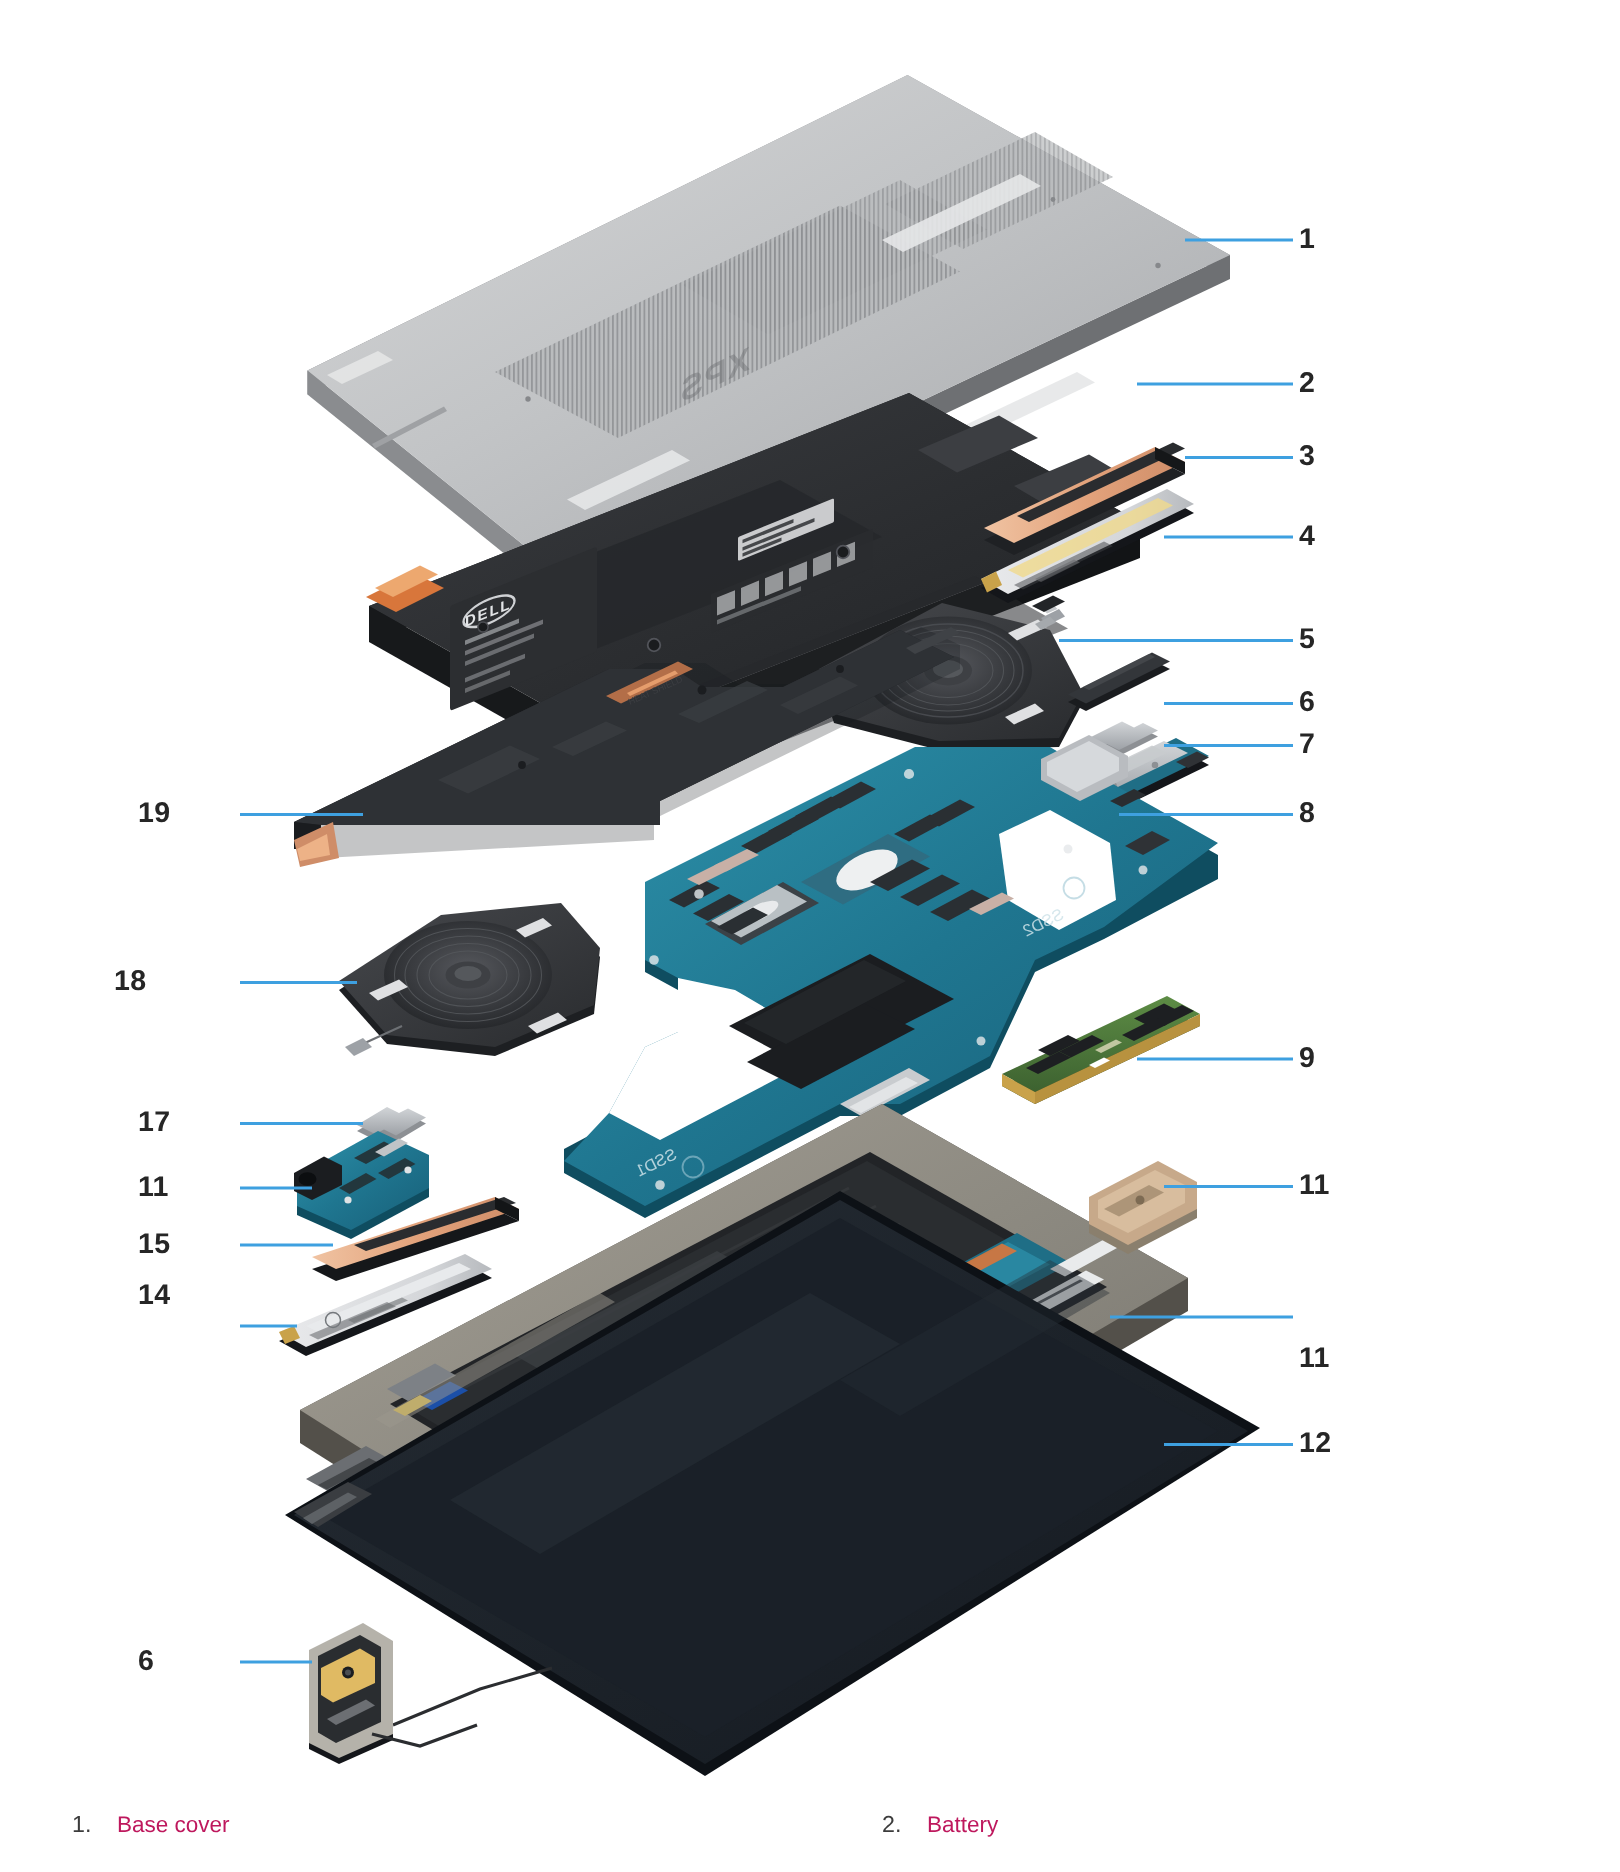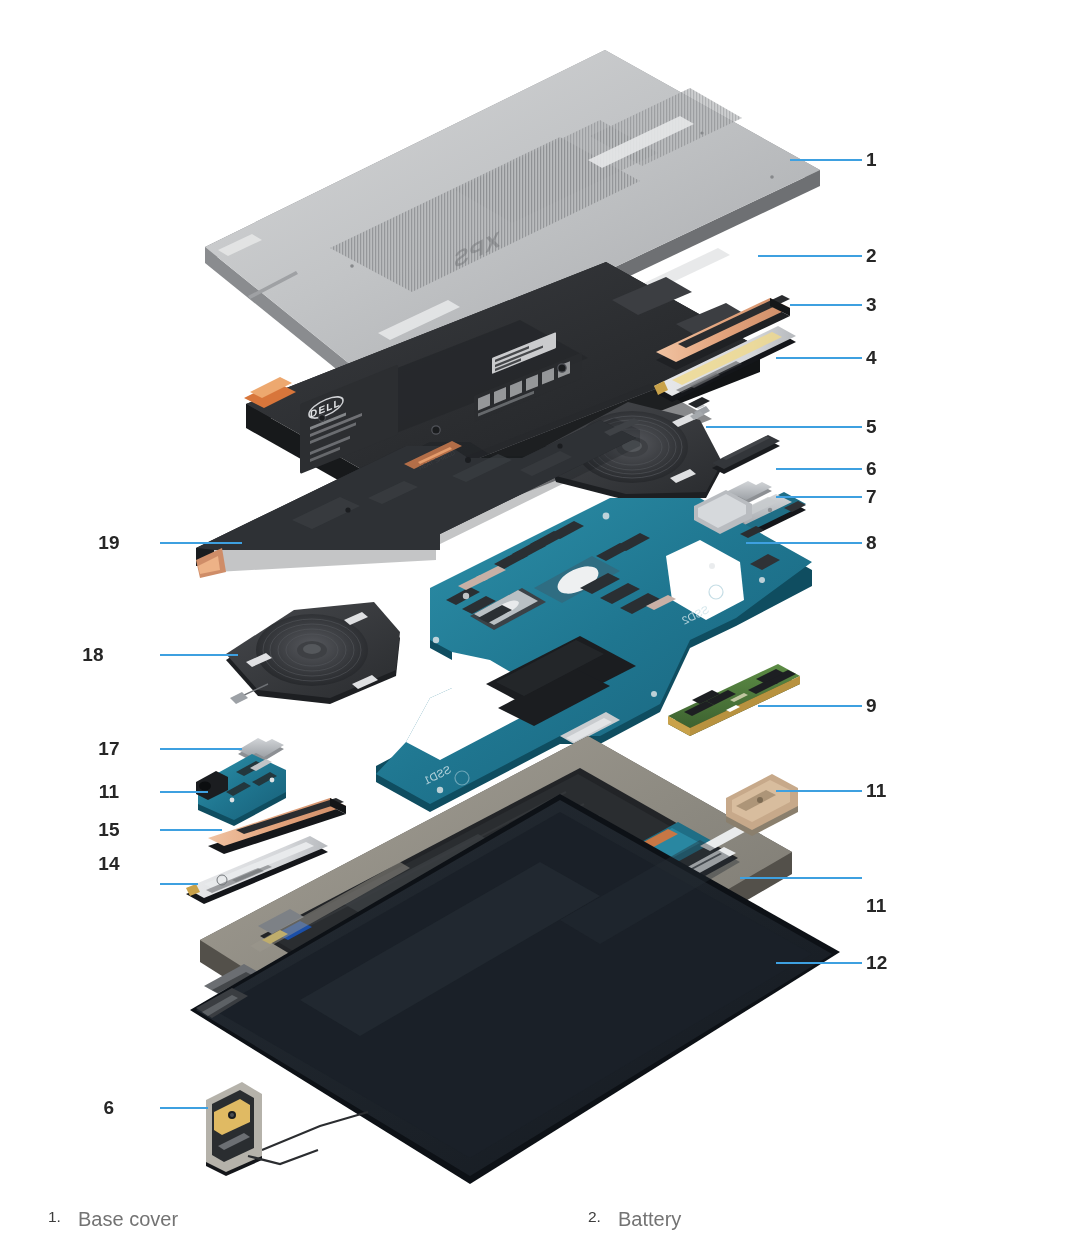--- a/index.html
+++ b/index.html
@@ -31,21 +31,21 @@
     position: absolute;
     font-family: "Liberation Sans", sans-serif;
     font-size: 19px;
     font-weight: 700;
     color: #262626;
     line-height: 1;
     letter-spacing: .2px;
     white-space: nowrap;
   }
   .callout-num.right { text-align: left; }
-  .callout-num.left  { text-align: center; }
+  .callout-num.left  { text-align: left; }
 
   
   .leader {
     position: absolute;
     height: 2px;
     background: #3ea0e0;
   }
 
   
   #caption-list {
@@ -64,22 +64,22 @@
     box-sizing: border-box;
   }
   .caption-col:nth-child(2) { padding-left: 556px; margin-left: -508px; }
   .cap-index {
     font-size: 15.5px;
     color: #3c3c3c;
     width: 30px;
     flex: none;
   }
   .cap-label {
-    font-size: 20px;
-    color: #737373;
+    font-size: 15px;
+    color: #be185d;
   }
 </style>
 </head>
 <body>
 
 <div id="figure">
   <svg width="1080" height="1200" viewBox="0 0 1080 1200" xmlns="http://www.w3.org/2000/svg">
     <defs>
 
       <linearGradient id="gSilver" x1="0" y1="0" x2="1" y2="1">

